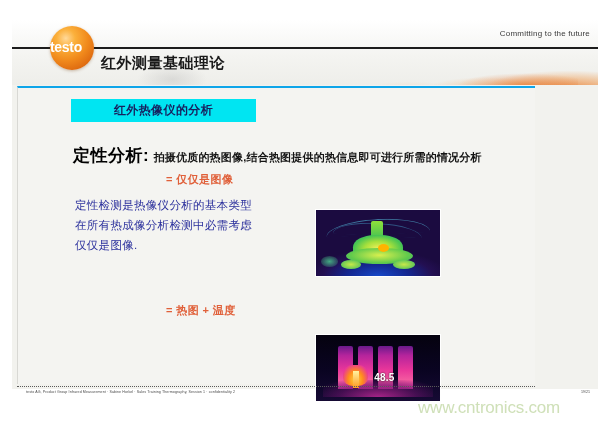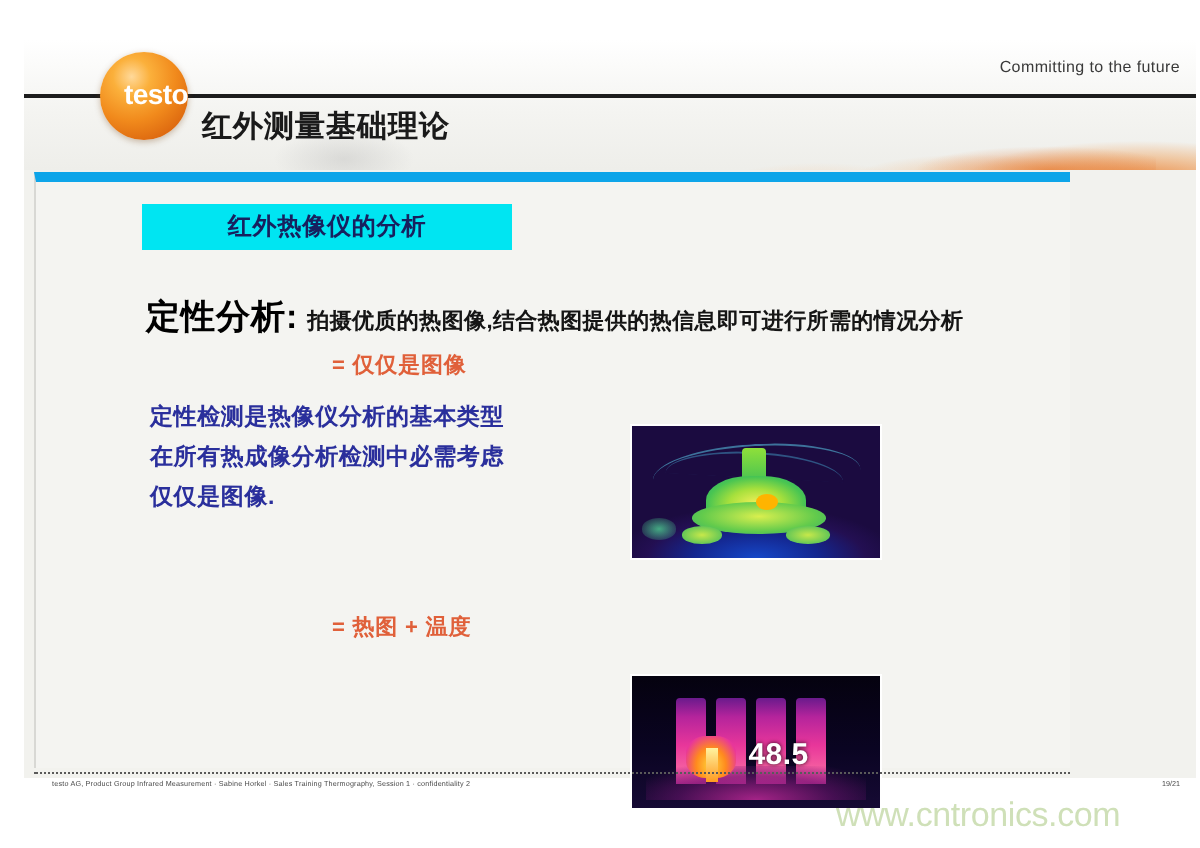--- a/index.html
+++ b/index.html
@@ -89,21 +89,21 @@
     left: 38px;
     top: 6px;
     width: 44px;
     height: 44px;
     border-radius: 50%;
     background:
       radial-gradient(circle at 36% 28%, #ffd99a 0%, #fbb03b 22%, #f18a1c 52%, #de6a10 78%, #b94f07 100%);
     box-shadow: 0 1px 3px rgba(120,70,20,.35);
     display: flex;
     align-items: center;
-    justify-content: flex-end;
+    justify-content: flex-start;
   }
   #logo-text {
     font-size: 14px;
     font-weight: bold;
     color: #ffffff;
     letter-spacing: -0.3px;
     font-family: "Liberation Sans", sans-serif;
     transform: translateY(-1px);
   }
 
@@ -120,21 +120,21 @@
   }
 
   
   #body {
     position: absolute;
     left: 5px;
     top: 66px;
     width: 518px;
     height: 298px;
     background: #f4f4f1;
-    border-top: 5px solid #0ea5e9;
+    border-top: 2px solid #0ea5e9;
     border-left: 1px solid #d8d8d4;
     box-sizing: border-box;
   }
 
   #subtitle-box {
     position: absolute;
     left: 53px;
     top: 11px;
     width: 185px;
     height: 23px;
@@ -171,21 +171,21 @@
     position: absolute;
     font-size: 11px;
     font-weight: bold;
     color: #e0603a;
     letter-spacing: .4px;
     white-space: nowrap;
   }
   .blue-line {
     position: absolute;
     font-size: 11.5px;
-    font-weight: bold;
+    font-weight: normal;
     color: #2a2f9c;
     letter-spacing: .3px;
     white-space: nowrap;
   }
 
   #qual-head  { left: 55px;  top: 56px; }
   #qual-eq    { left: 148px; top: 84px; }
   #blue1      { left: 57px;  top: 110px; }
   #blue2      { left: 57px;  top: 130px; }
   #blue3      { left: 57px;  top: 150px; }
@@ -305,21 +305,21 @@
   #thermal2 .hotbar {
     position: absolute;
     left: 30%; bottom: 20%;
     width: 5%; height: 26%;
     background: linear-gradient(180deg,#fff3a0,#ff9a20);
   }
   #temp-label {
     position: absolute;
     left: 47%;
     bottom: 27%;
-    font-size: 15px;
+    font-size: 10px;
     font-weight: bold;
     color: #ffffff;
     text-shadow: 0 0 2px rgba(0,0,0,.9);
     letter-spacing: .2px;
   }
 
   
   #footer-rule {
     position: absolute;
     left: 5px;

